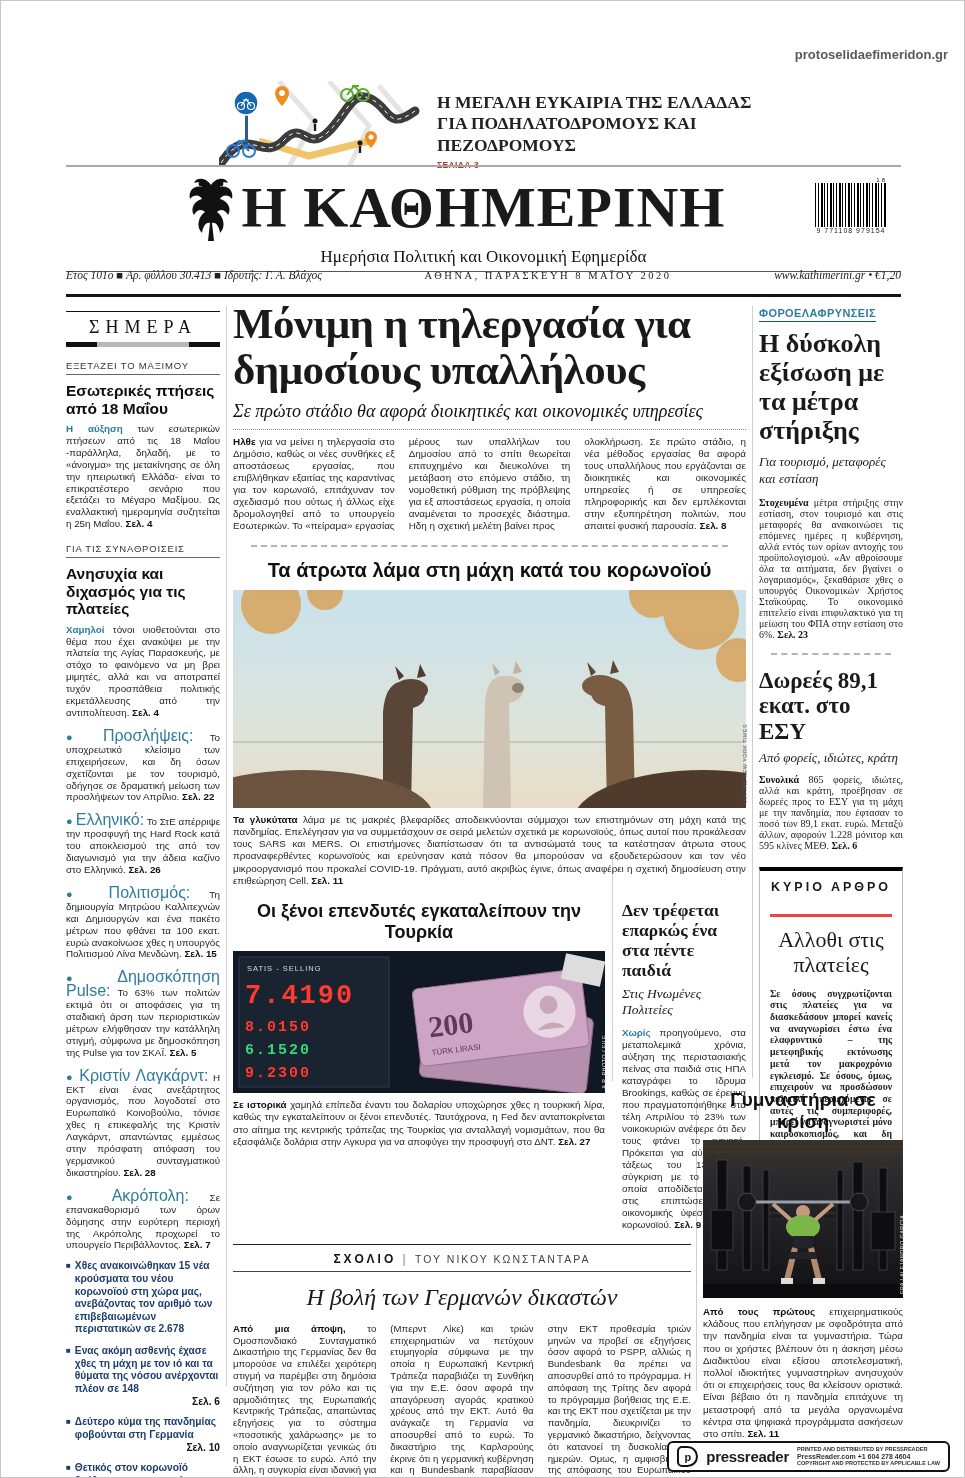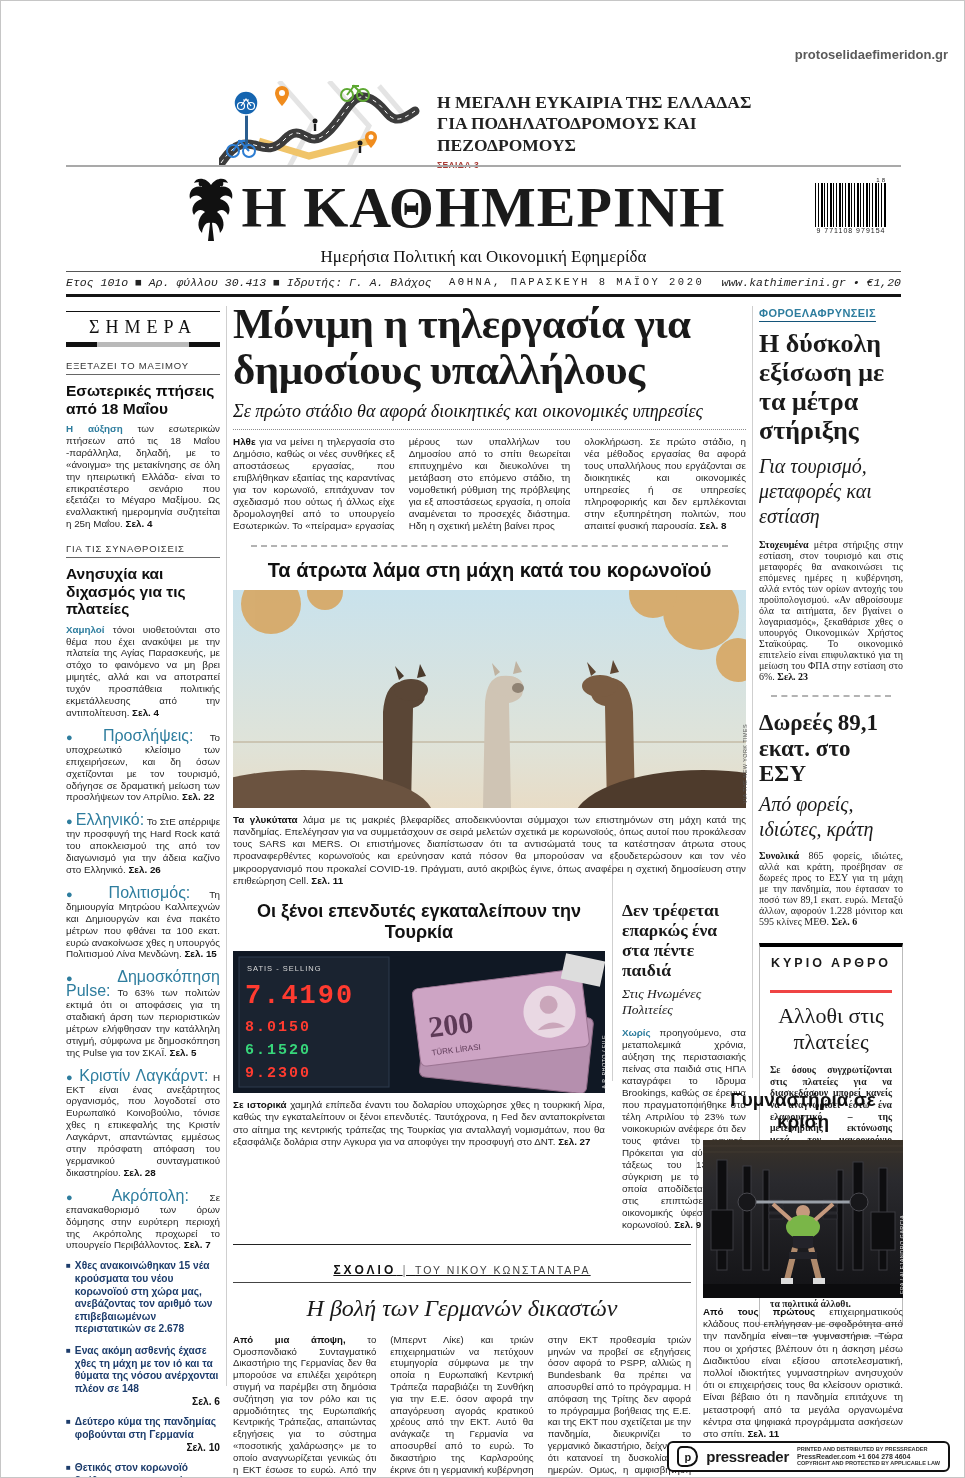--- a/index.html
+++ b/index.html
@@ -19,21 +19,21 @@
   
   .masthead{left:65px;top:172px;width:835px;height:70px;}
   .mast-title{text-align:center;font-family:"Liberation Serif",serif;font-weight:bold;font-size:58px;letter-spacing:1px;line-height:70px;}
   .eagle{left:118px;top:2px;width:54px;height:66px;}
   .barcode-wrap{right:14px;top:4px;width:72px;text-align:center;}
   .barcode-top{font-size:6px;text-align:right;letter-spacing:2px;}
   .barcode{height:44px;background:repeating-linear-gradient(90deg,#000 0 1px,#fff 1px 3px,#000 3px 4px,#fff 4px 6px,#000 6px 8px,#fff 8px 9px);}
   .barcode-num{font-size:7px;letter-spacing:1px;}
   .tagline{left:65px;top:246px;width:835px;text-align:center;font-family:"Liberation Serif",serif;font-size:17px;color:#111;}
   .rule-thin{left:65px;top:270px;width:835px;height:1px;background:#555;}
-  .dateline{left:65px;top:272px;width:835px;display:flex;justify-content:space-between;align-items:center;font-family:Liberation Mono, monospace;font-size:11.5px;color:#222;height:18px;}
+  .dateline{left:65px;top:265px;width:835px;display:flex;justify-content:space-between;align-items:center;font-family:Liberation Serif, serif;font-size:11.5px;color:#222;height:18px;}
   .dl-left,.dl-right{font-style:italic;}
   .dl-center{letter-spacing:2.5px;font-size:10.5px;}
   .rule-thick{left:65px;top:293px;width:835px;height:3px;background:#141414;}
   
   .vline{width:1px;background:#cfcfcf;}
   
   .sidebar{left:65px;top:310px;width:154px;}
   .simera-top{border-top:1px solid #111;}
   .simera-text{text-align:center;font-family:"Liberation Serif",serif;font-size:18px;letter-spacing:6px;padding:5px 0 4px;color:#111;}
   .simera-bar{height:5px;background:linear-gradient(90deg,#111 0 20%,#b9b9b9 20% 80%,#111 80%);}
@@ -62,30 +62,30 @@
   .cap{font-size:9.8px;line-height:12.2px;color:#262626;text-align:justify;margin-top:6px;}
   .row2{display:flex;gap:17px;margin-top:14px;}
   .turkey{width:372px;}
   .turkey-title{font-size:18px;font-weight:600;text-align:center;margin-bottom:8px;color:#111;}
   .children{flex:1;}
   .children-title{font-family:"Liberation Serif",serif;font-weight:bold;font-size:17.5px;line-height:1.14;}
   .children-deck{font-family:"Liberation Serif",serif;font-style:italic;font-size:13.5px;margin:5px 0 9px;}
   .small-body{font-size:9.8px;line-height:12px;color:#262626;text-align:justify;}
   .center-rule{border-top:1px solid #222;margin-top:13px;width:458px;}
   .comment{width:458px;}
-  .comment-head{text-align:center;margin-top:18px;font-size:12px;letter-spacing:3px;font-weight:bold;color:#111;text-decoration:underline;}
+  .comment-head{text-align:center;margin-top:7px;font-size:12px;letter-spacing:3px;font-weight:bold;color:#111;}
   .comment-head .byline{font-weight:normal;letter-spacing:2px;font-size:10.5px;color:#444;}
   .comment-rule{border-top:1px solid #444;margin-top:5px;}
   .comment-title{font-family:"Liberation Serif",serif;font-style:italic;font-size:24px;text-align:center;margin:12px 0;}
   .comment-body .col{font-size:9.6px;line-height:11.8px;}
   
   .right{left:758px;top:302px;width:144px;}
   .kicker-teal{display:inline-block;color:#2e7d9e;font-weight:bold;font-size:11px;letter-spacing:.4px;border-bottom:1px solid #14557a;padding-bottom:2px;}
   .tax-title{font-family:"Liberation Serif",serif;font-weight:bold;font-size:26px;line-height:1.12;margin-top:7px;}
-  .deck-it{font-family:"Liberation Serif",serif;font-style:italic;font-size:20px;line-height:1.25;margin:9px 0 10px;}
+  .deck-it{font-family:"Liberation Serif",serif;font-style:italic;font-size:13px;line-height:1.25;margin:9px 0 10px;}
   .serif-body{font-family:"Liberation Serif",serif;font-size:10px;line-height:11px;color:#222;text-align:justify;}
   .rdashes{border-top:2px dashed #b3b3b3;margin:13px 12px;}
   .don-title{font-family:"Liberation Serif",serif;font-weight:bold;font-size:23px;line-height:1.1;}
   .editorial{margin-top:16px;border-top:4px solid #000;border-left:1px solid #bbb;border-right:1px solid #bbb;border-bottom:1px solid #bbb;padding:9px 10px 14px;}
   .ed-head{text-align:center;font-weight:bold;font-size:12.5px;letter-spacing:3px;border-bottom:3px solid #ef4444;padding-bottom:20px;}
   .ed-title{font-family:"Liberation Serif",serif;font-size:22px;text-align:center;line-height:1.15;margin:10px 0;}
   .ed-body{font-family:"Liberation Serif",serif;font-weight:600;font-size:9.7px;line-height:11.7px;text-align:justify;color:#222;}
   
   .gym{left:702px;top:1088px;width:200px;}
   .gym-title{font-size:19px;font-weight:600;text-align:center;margin-bottom:7px;color:#111;}

